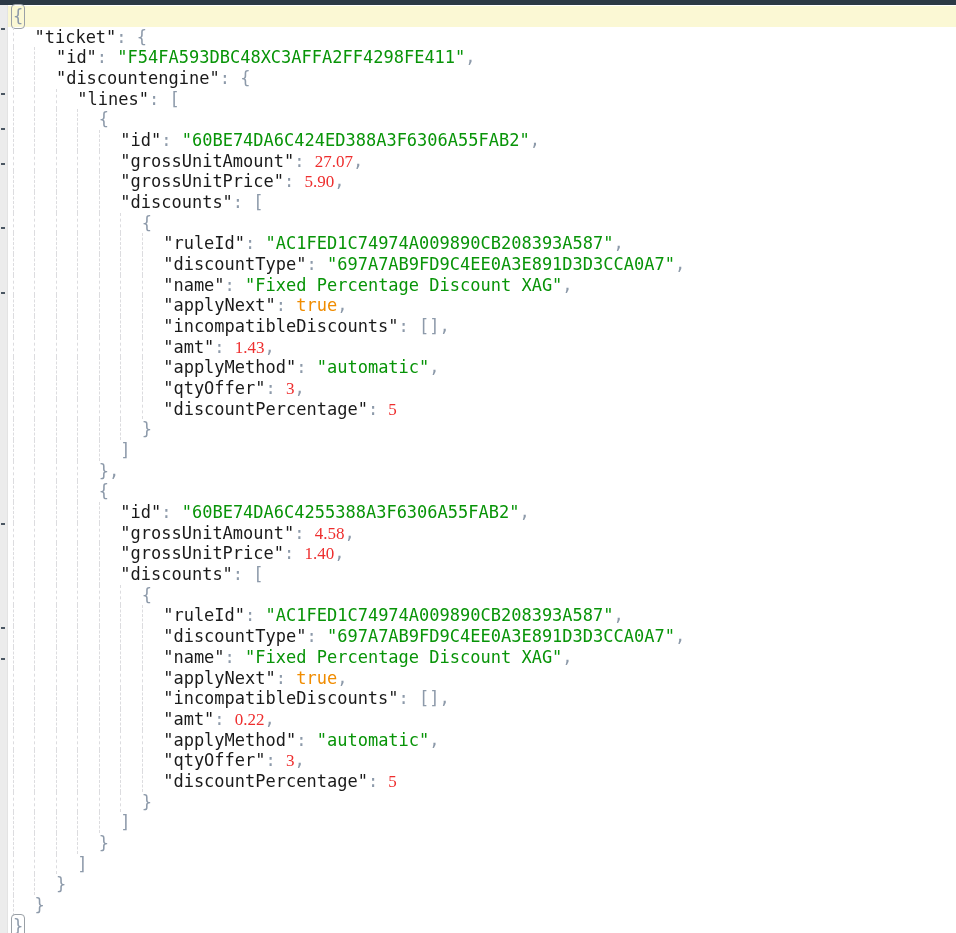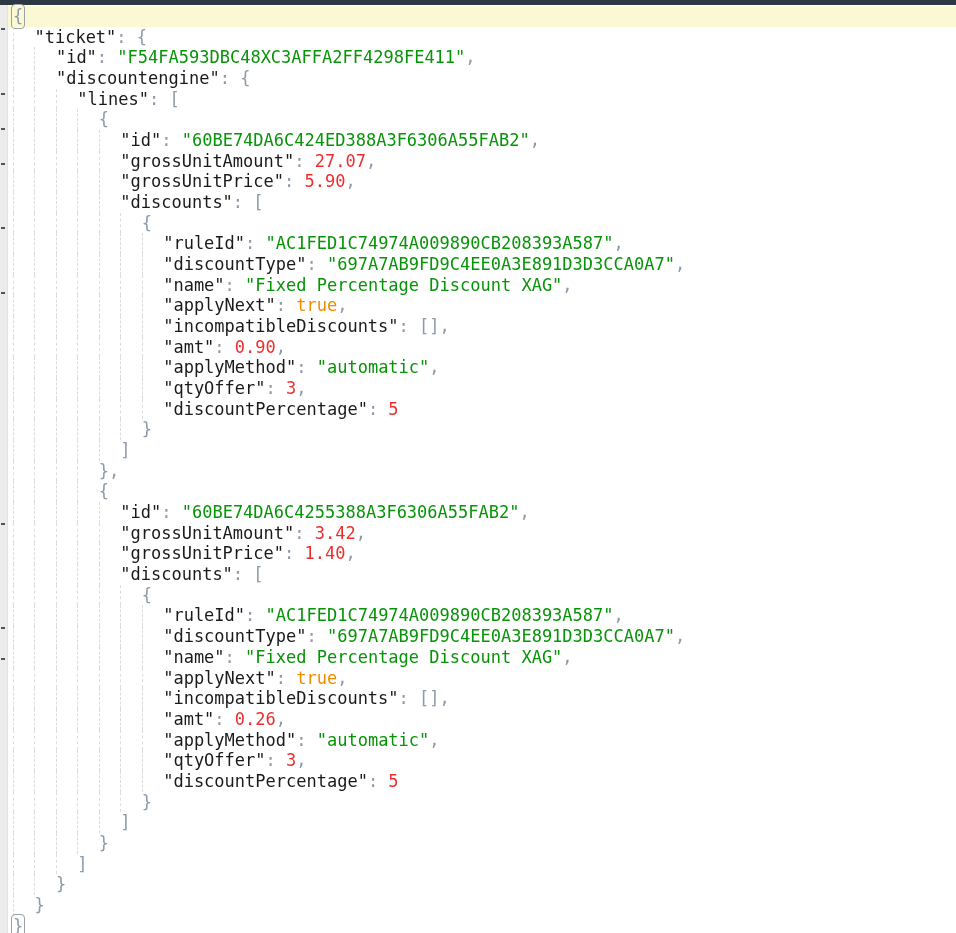--- a/index.html
+++ b/index.html
@@ -24,21 +24,21 @@
     font-size:17px;line-height:20.68px;white-space:pre;
   }
   .line.active{background:var(--active_line_bg,#fbf8d4);}
   .guide{
     flex:none;width:20.46px;
     border-left:1px dashed var(--indent_guide,#dcdcdf);
   }
   .code{flex:none;}
   .tok-key{color:var(--key,#1a1a1a);}
   .tok-str{color:var(--string,#089408);}
-  .tok-num{color:var(--number,#ee2e2e);}
+  .tok-num{color:var(--number,#ee2e2e);font-family:Liberation Serif, serif;}
   .tok-bool{color:var(--boolean,#f08c00);}
   .tok-punct{color:var(--punctuation,#8d9aaa);}
   .match{
     outline:1px solid var(--match_border,#9aa0a6);
     outline-offset:1px;border-radius:2px;
   }
 </style>
 </head>
 <body>
 
@@ -66,39 +66,39 @@
       <div class="line"><span class="guide"></span><span class="guide"></span><span class="guide"></span><span class="guide"></span><span class="guide"></span><span class="code"><span class="tok-key">"id"</span><span class="tok-punct">: </span><span class="tok-str">"60BE74DA6C424ED388A3F6306A55FAB2"</span><span class="tok-punct">,</span></span></div>
       <div class="line"><span class="guide"></span><span class="guide"></span><span class="guide"></span><span class="guide"></span><span class="guide"></span><span class="code"><span class="tok-key">"grossUnitAmount"</span><span class="tok-punct">: </span><span class="tok-num">27.07</span><span class="tok-punct">,</span></span></div>
       <div class="line"><span class="guide"></span><span class="guide"></span><span class="guide"></span><span class="guide"></span><span class="guide"></span><span class="code"><span class="tok-key">"grossUnitPrice"</span><span class="tok-punct">: </span><span class="tok-num">5.90</span><span class="tok-punct">,</span></span></div>
       <div class="line"><span class="guide"></span><span class="guide"></span><span class="guide"></span><span class="guide"></span><span class="guide"></span><span class="code"><span class="tok-key">"discounts"</span><span class="tok-punct">: [</span></span></div>
       <div class="line"><span class="guide"></span><span class="guide"></span><span class="guide"></span><span class="guide"></span><span class="guide"></span><span class="guide"></span><span class="code"><span class="tok-punct">{</span></span></div>
       <div class="line"><span class="guide"></span><span class="guide"></span><span class="guide"></span><span class="guide"></span><span class="guide"></span><span class="guide"></span><span class="guide"></span><span class="code"><span class="tok-key">"ruleId"</span><span class="tok-punct">: </span><span class="tok-str">"AC1FED1C74974A009890CB208393A587"</span><span class="tok-punct">,</span></span></div>
       <div class="line"><span class="guide"></span><span class="guide"></span><span class="guide"></span><span class="guide"></span><span class="guide"></span><span class="guide"></span><span class="guide"></span><span class="code"><span class="tok-key">"discountType"</span><span class="tok-punct">: </span><span class="tok-str">"697A7AB9FD9C4EE0A3E891D3D3CCA0A7"</span><span class="tok-punct">,</span></span></div>
       <div class="line"><span class="guide"></span><span class="guide"></span><span class="guide"></span><span class="guide"></span><span class="guide"></span><span class="guide"></span><span class="guide"></span><span class="code"><span class="tok-key">"name"</span><span class="tok-punct">: </span><span class="tok-str">"Fixed Percentage Discount XAG"</span><span class="tok-punct">,</span></span></div>
       <div class="line"><span class="guide"></span><span class="guide"></span><span class="guide"></span><span class="guide"></span><span class="guide"></span><span class="guide"></span><span class="guide"></span><span class="code"><span class="tok-key">"applyNext"</span><span class="tok-punct">: </span><span class="tok-bool">true</span><span class="tok-punct">,</span></span></div>
       <div class="line"><span class="guide"></span><span class="guide"></span><span class="guide"></span><span class="guide"></span><span class="guide"></span><span class="guide"></span><span class="guide"></span><span class="code"><span class="tok-key">"incompatibleDiscounts"</span><span class="tok-punct">: [],</span></span></div>
-      <div class="line"><span class="guide"></span><span class="guide"></span><span class="guide"></span><span class="guide"></span><span class="guide"></span><span class="guide"></span><span class="guide"></span><span class="code"><span class="tok-key">"amt"</span><span class="tok-punct">: </span><span class="tok-num">0.90</span><span class="tok-punct">,</span></span></div>
+      <div class="line"><span class="guide"></span><span class="guide"></span><span class="guide"></span><span class="guide"></span><span class="guide"></span><span class="guide"></span><span class="guide"></span><span class="code"><span class="tok-key">"amt"</span><span class="tok-punct">: </span><span class="tok-num">1.43</span><span class="tok-punct">,</span></span></div>
       <div class="line"><span class="guide"></span><span class="guide"></span><span class="guide"></span><span class="guide"></span><span class="guide"></span><span class="guide"></span><span class="guide"></span><span class="code"><span class="tok-key">"applyMethod"</span><span class="tok-punct">: </span><span class="tok-str">"automatic"</span><span class="tok-punct">,</span></span></div>
       <div class="line"><span class="guide"></span><span class="guide"></span><span class="guide"></span><span class="guide"></span><span class="guide"></span><span class="guide"></span><span class="guide"></span><span class="code"><span class="tok-key">"qtyOffer"</span><span class="tok-punct">: </span><span class="tok-num">3</span><span class="tok-punct">,</span></span></div>
       <div class="line"><span class="guide"></span><span class="guide"></span><span class="guide"></span><span class="guide"></span><span class="guide"></span><span class="guide"></span><span class="guide"></span><span class="code"><span class="tok-key">"discountPercentage"</span><span class="tok-punct">: </span><span class="tok-num">5</span></span></div>
       <div class="line"><span class="guide"></span><span class="guide"></span><span class="guide"></span><span class="guide"></span><span class="guide"></span><span class="guide"></span><span class="code"><span class="tok-punct">}</span></span></div>
       <div class="line"><span class="guide"></span><span class="guide"></span><span class="guide"></span><span class="guide"></span><span class="guide"></span><span class="code"><span class="tok-punct">]</span></span></div>
       <div class="line"><span class="guide"></span><span class="guide"></span><span class="guide"></span><span class="guide"></span><span class="code"><span class="tok-punct">},</span></span></div>
       <div class="line"><span class="guide"></span><span class="guide"></span><span class="guide"></span><span class="guide"></span><span class="code"><span class="tok-punct">{</span></span></div>
       <div class="line"><span class="guide"></span><span class="guide"></span><span class="guide"></span><span class="guide"></span><span class="guide"></span><span class="code"><span class="tok-key">"id"</span><span class="tok-punct">: </span><span class="tok-str">"60BE74DA6C4255388A3F6306A55FAB2"</span><span class="tok-punct">,</span></span></div>
-      <div class="line"><span class="guide"></span><span class="guide"></span><span class="guide"></span><span class="guide"></span><span class="guide"></span><span class="code"><span class="tok-key">"grossUnitAmount"</span><span class="tok-punct">: </span><span class="tok-num">3.42</span><span class="tok-punct">,</span></span></div>
+      <div class="line"><span class="guide"></span><span class="guide"></span><span class="guide"></span><span class="guide"></span><span class="guide"></span><span class="code"><span class="tok-key">"grossUnitAmount"</span><span class="tok-punct">: </span><span class="tok-num">4.58</span><span class="tok-punct">,</span></span></div>
       <div class="line"><span class="guide"></span><span class="guide"></span><span class="guide"></span><span class="guide"></span><span class="guide"></span><span class="code"><span class="tok-key">"grossUnitPrice"</span><span class="tok-punct">: </span><span class="tok-num">1.40</span><span class="tok-punct">,</span></span></div>
       <div class="line"><span class="guide"></span><span class="guide"></span><span class="guide"></span><span class="guide"></span><span class="guide"></span><span class="code"><span class="tok-key">"discounts"</span><span class="tok-punct">: [</span></span></div>
       <div class="line"><span class="guide"></span><span class="guide"></span><span class="guide"></span><span class="guide"></span><span class="guide"></span><span class="guide"></span><span class="code"><span class="tok-punct">{</span></span></div>
       <div class="line"><span class="guide"></span><span class="guide"></span><span class="guide"></span><span class="guide"></span><span class="guide"></span><span class="guide"></span><span class="guide"></span><span class="code"><span class="tok-key">"ruleId"</span><span class="tok-punct">: </span><span class="tok-str">"AC1FED1C74974A009890CB208393A587"</span><span class="tok-punct">,</span></span></div>
       <div class="line"><span class="guide"></span><span class="guide"></span><span class="guide"></span><span class="guide"></span><span class="guide"></span><span class="guide"></span><span class="guide"></span><span class="code"><span class="tok-key">"discountType"</span><span class="tok-punct">: </span><span class="tok-str">"697A7AB9FD9C4EE0A3E891D3D3CCA0A7"</span><span class="tok-punct">,</span></span></div>
       <div class="line"><span class="guide"></span><span class="guide"></span><span class="guide"></span><span class="guide"></span><span class="guide"></span><span class="guide"></span><span class="guide"></span><span class="code"><span class="tok-key">"name"</span><span class="tok-punct">: </span><span class="tok-str">"Fixed Percentage Discount XAG"</span><span class="tok-punct">,</span></span></div>
       <div class="line"><span class="guide"></span><span class="guide"></span><span class="guide"></span><span class="guide"></span><span class="guide"></span><span class="guide"></span><span class="guide"></span><span class="code"><span class="tok-key">"applyNext"</span><span class="tok-punct">: </span><span class="tok-bool">true</span><span class="tok-punct">,</span></span></div>
       <div class="line"><span class="guide"></span><span class="guide"></span><span class="guide"></span><span class="guide"></span><span class="guide"></span><span class="guide"></span><span class="guide"></span><span class="code"><span class="tok-key">"incompatibleDiscounts"</span><span class="tok-punct">: [],</span></span></div>
-      <div class="line"><span class="guide"></span><span class="guide"></span><span class="guide"></span><span class="guide"></span><span class="guide"></span><span class="guide"></span><span class="guide"></span><span class="code"><span class="tok-key">"amt"</span><span class="tok-punct">: </span><span class="tok-num">0.26</span><span class="tok-punct">,</span></span></div>
+      <div class="line"><span class="guide"></span><span class="guide"></span><span class="guide"></span><span class="guide"></span><span class="guide"></span><span class="guide"></span><span class="guide"></span><span class="code"><span class="tok-key">"amt"</span><span class="tok-punct">: </span><span class="tok-num">0.22</span><span class="tok-punct">,</span></span></div>
       <div class="line"><span class="guide"></span><span class="guide"></span><span class="guide"></span><span class="guide"></span><span class="guide"></span><span class="guide"></span><span class="guide"></span><span class="code"><span class="tok-key">"applyMethod"</span><span class="tok-punct">: </span><span class="tok-str">"automatic"</span><span class="tok-punct">,</span></span></div>
       <div class="line"><span class="guide"></span><span class="guide"></span><span class="guide"></span><span class="guide"></span><span class="guide"></span><span class="guide"></span><span class="guide"></span><span class="code"><span class="tok-key">"qtyOffer"</span><span class="tok-punct">: </span><span class="tok-num">3</span><span class="tok-punct">,</span></span></div>
       <div class="line"><span class="guide"></span><span class="guide"></span><span class="guide"></span><span class="guide"></span><span class="guide"></span><span class="guide"></span><span class="guide"></span><span class="code"><span class="tok-key">"discountPercentage"</span><span class="tok-punct">: </span><span class="tok-num">5</span></span></div>
       <div class="line"><span class="guide"></span><span class="guide"></span><span class="guide"></span><span class="guide"></span><span class="guide"></span><span class="guide"></span><span class="code"><span class="tok-punct">}</span></span></div>
       <div class="line"><span class="guide"></span><span class="guide"></span><span class="guide"></span><span class="guide"></span><span class="guide"></span><span class="code"><span class="tok-punct">]</span></span></div>
       <div class="line"><span class="guide"></span><span class="guide"></span><span class="guide"></span><span class="guide"></span><span class="code"><span class="tok-punct">}</span></span></div>
       <div class="line"><span class="guide"></span><span class="guide"></span><span class="guide"></span><span class="code"><span class="tok-punct">]</span></span></div>
       <div class="line"><span class="guide"></span><span class="guide"></span><span class="code"><span class="tok-punct">}</span></span></div>
       <div class="line"><span class="guide"></span><span class="code"><span class="tok-punct">}</span></span></div>
       <div class="line"><span class="code match"><span class="tok-punct">}</span></span></div>

